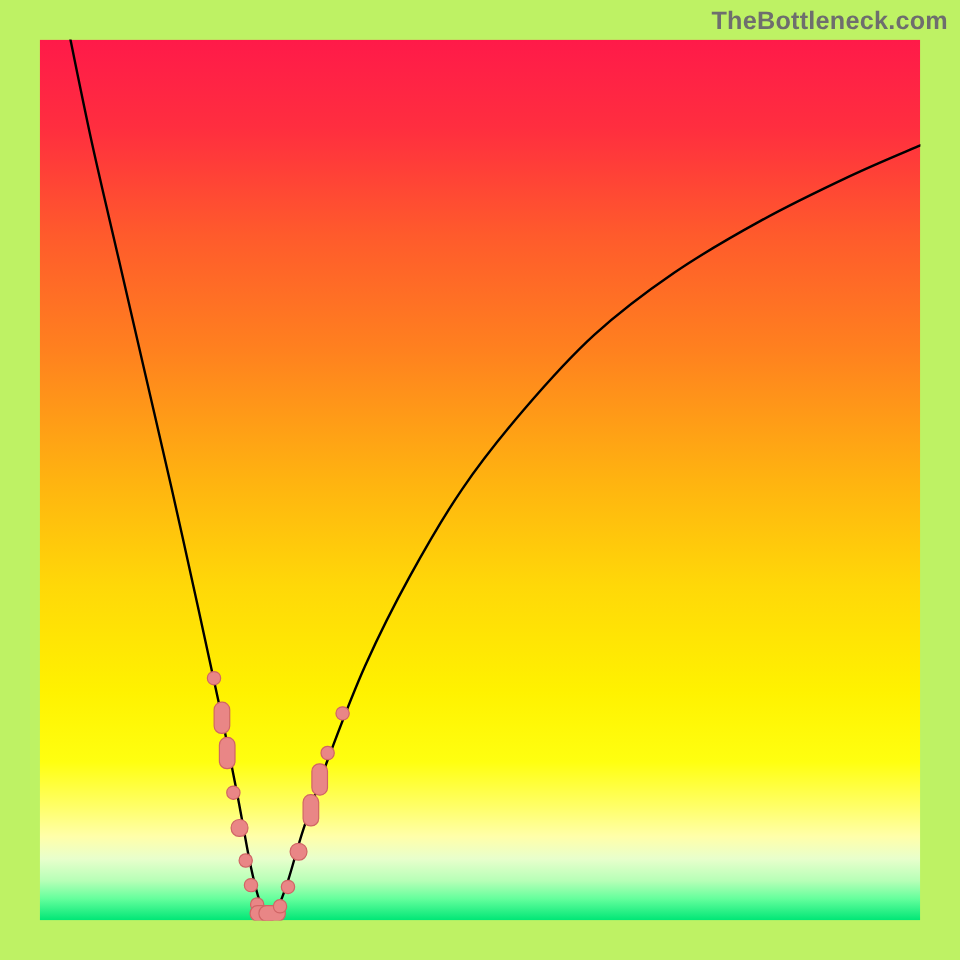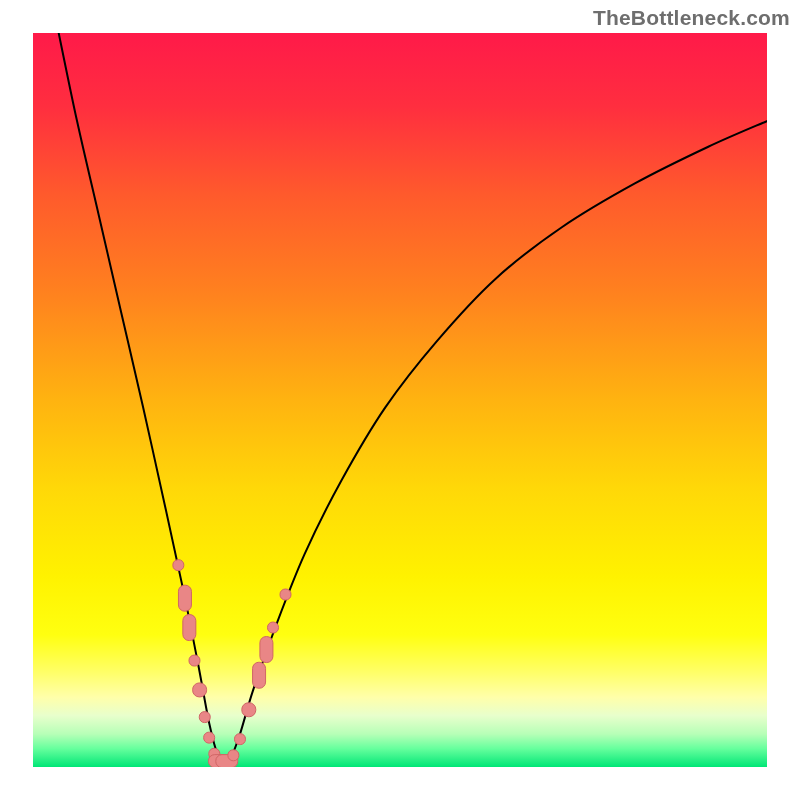--- a/index.html
+++ b/index.html
@@ -8,21 +8,21 @@
     width: 800px;
     height: 800px;
     background: #000;
     overflow: hidden;
     font-family: Arial, Helvetica, sans-serif;
   }
   .stage {
     position: relative;
     width: 800px;
     height: 800px;
-    background: #ffffff;
+    background: #bef264;
   }
   .plot-area {
     position: absolute;
     left: 33px;
     top: 33px;
     width: 734px;
     height: 734px;
     overflow: hidden;
   }
   .gradient-bg {

